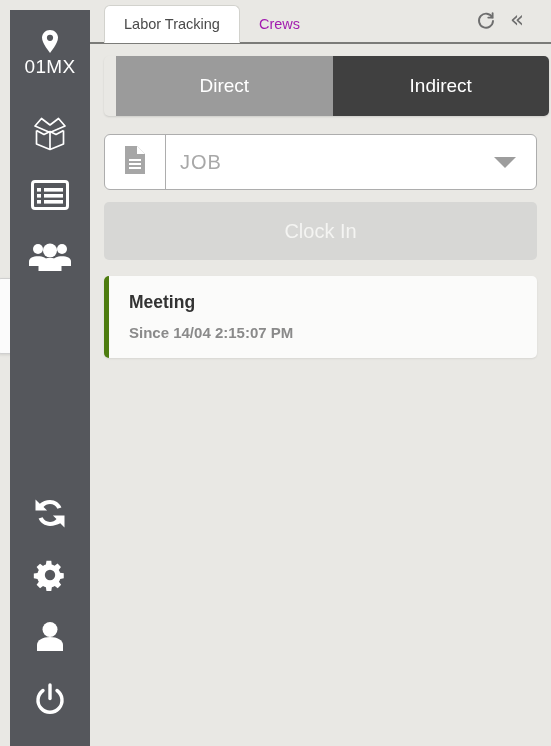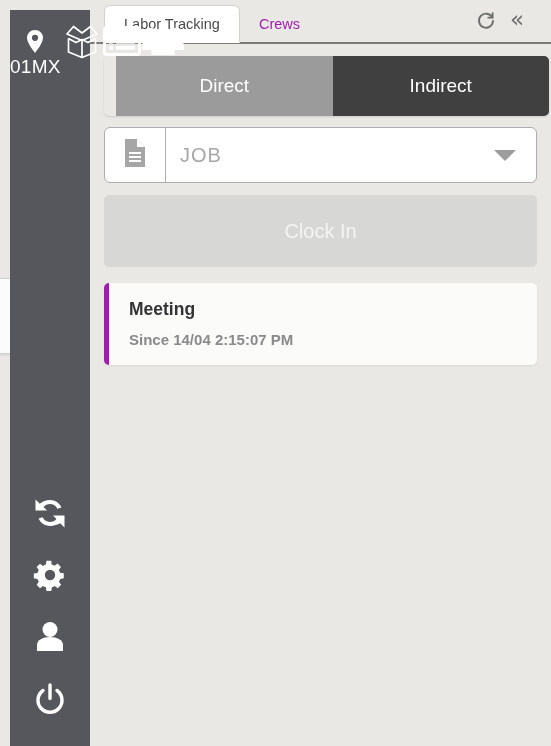--- a/index.html
+++ b/index.html
@@ -31,21 +31,22 @@
     width: 80px;
     height: 736px;
     background: #55575c;
     display: flex;
     flex-direction: column;
     align-items: center;
     z-index: 5;
   }
   .side-top {
     display: flex;
-    flex-direction: row;
+    flex-direction: column;
+    align-items: center;
     width: 100%;
   }
   .side-bottom {
     margin-top: auto;
     display: flex;
     flex-direction: column;
     align-items: center;
     width: 100%;
     padding-bottom: 16px;
   }
@@ -179,21 +180,21 @@
     font-size: 19px;
     color: #ffffff;
     cursor: pointer;
     user-select: none;
   }
   .seg.off { background: #9b9b9b; }
   .seg.on  { background: #404040; }
 
   
   .jobrow {
-    margin-top: 11px;
+    margin-top: 18px;
     height: 56px;
     background: #ffffff;
     border: 1px solid #adadad;
     border-radius: 6px;
     display: flex;
     align-items: stretch;
     overflow: hidden;
     box-sizing: border-box;
   }
   .job-icon {
@@ -221,39 +222,39 @@
     width: 0; height: 0;
     border-left: 11px solid transparent;
     border-right: 11px solid transparent;
     border-top: 11px solid #9d9d9d;
     margin-right: 6px;
   }
 
   
   .clockin {
     margin-top: 12px;
-    height: 72px;
+    height: 58px;
     background: #d7d7d5;
     border-radius: 5px;
     display: flex;
     align-items: center;
     justify-content: center;
     font-size: 20px;
     color: #f4f4f2;
     cursor: default;
     user-select: none;
   }
 
   
   .card {
     margin-top: 16px;
     height: 82px;
     background: #fbfbfa;
     border-radius: 5px;
-    border-left: 5px solid #a21caf;
+    border-left: 5px solid #4d7c0f;
     box-sizing: border-box;
     display: flex;
     flex-direction: column;
     justify-content: center;
     padding-left: 20px;
     box-shadow: 0 1px 2px rgba(0,0,0,0.08);
     cursor: pointer;
   }
   .card-title {
     font-size: 17.5px;

